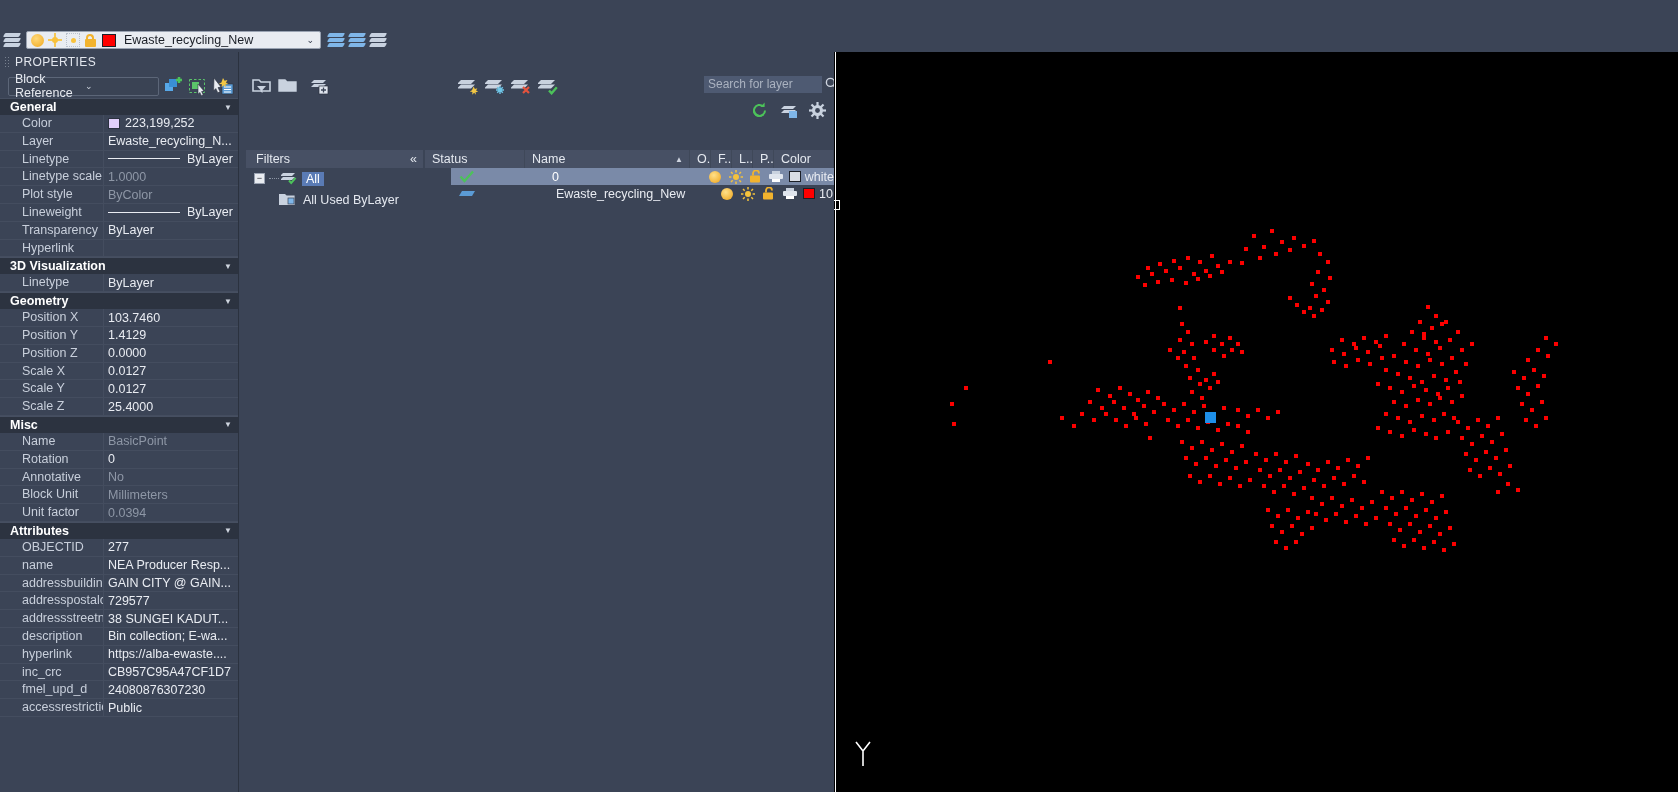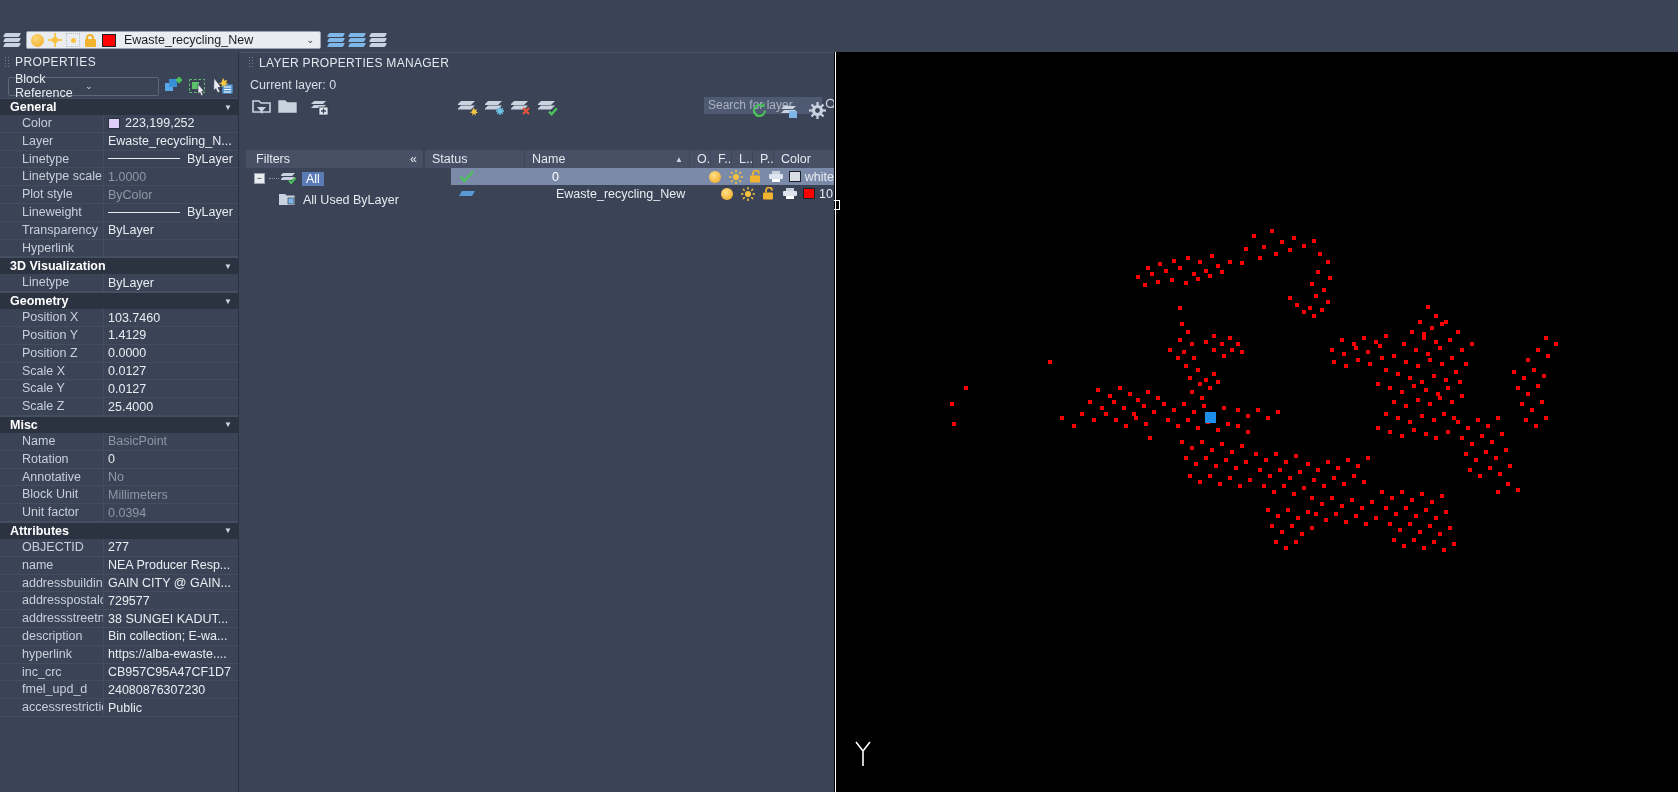--- a/index.html
+++ b/index.html
@@ -506,27 +506,22 @@
         <div class="prow">
           <div class="pk">accessrestriction</div>
           <div class="pv">
             <span>Public</span>
           </div>
         </div>
       </div>
   </div>
 
   <div class="lpm">
-    <div class="lpm-top">
-      <span class="grip"></span>
-      <span>LAYER PROPERTIES MANAGER</span>
-    </div>
 
     <div class="lpm-body">
-      <div class="curlayer">Current layer: 0</div>
 
       <div class="lpm-tools">
         <div class="lt" style="left:6px">
           <svg width="20" height="18" viewBox="0 0 20 18">
             <path d="M1 4h6l2 2h9v9H1z" fill="none" stroke="#c9d2df" stroke-width="1.6"></path>
             <path d="M5 10h9l-3.5 4v3l-2-1.4v-1.6z" fill="#c9d2df"></path>
           </svg>
         </div>
         <div class="lt" style="left:32px">
           <svg width="20" height="18" viewBox="0 0 20 18">

